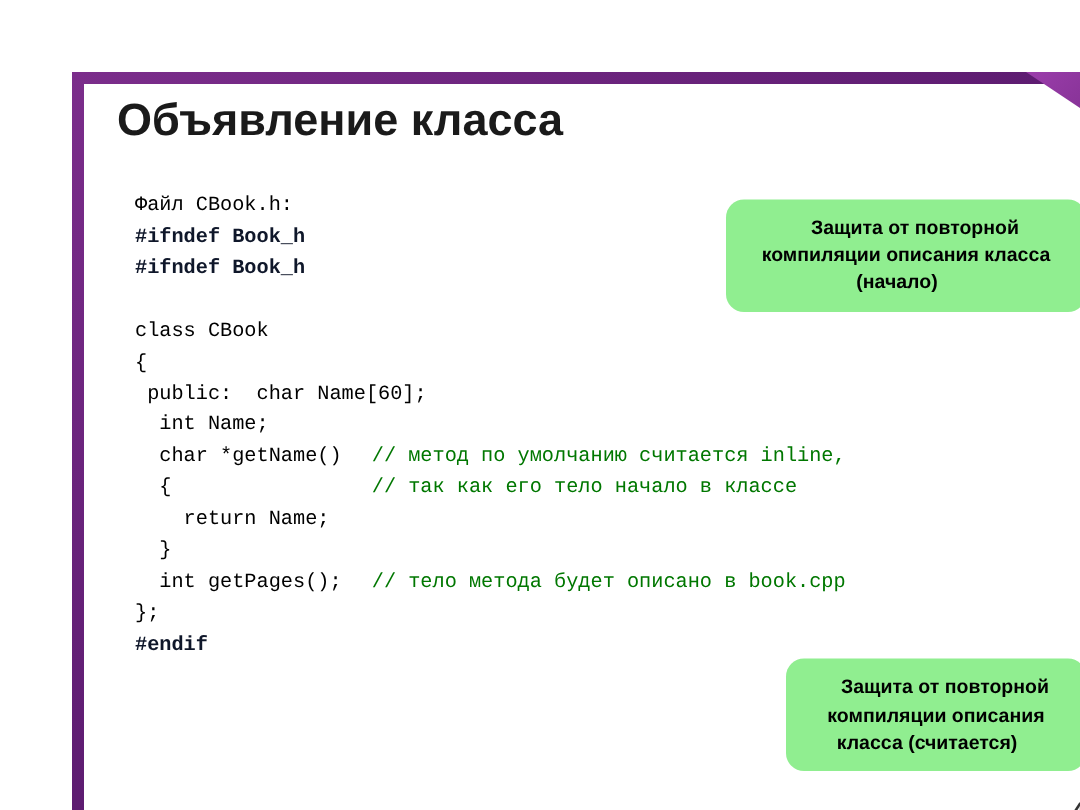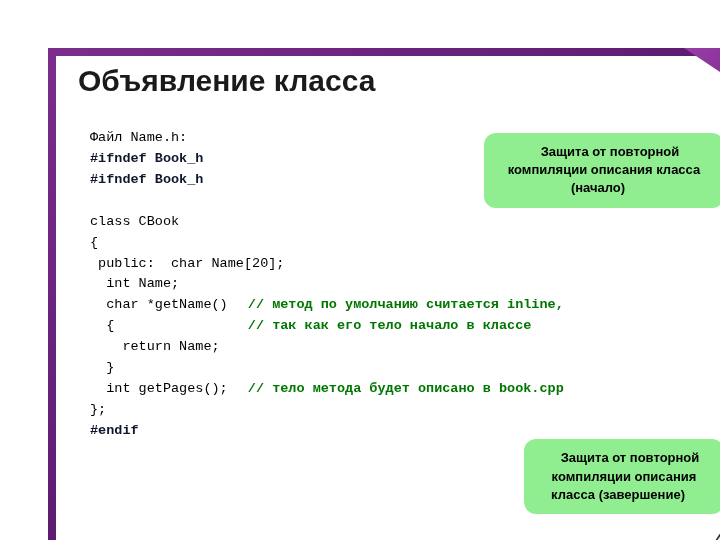--- a/index.html
+++ b/index.html
@@ -55,21 +55,21 @@
       top: 80px;
       left: 30px;
       font-family: 'Courier New', Courier, monospace;
       font-size: 13.5px;
       line-height: 1.55;
       color: #000000;
       white-space: pre;
     }
 
     .kw-green { color: #0f172a; font-weight: bold; }
-    .comment  { color: #007700; font-style: normal; font-weight: bold; }
+    .comment  { color: #007700; font-style: normal; }
 
     
     .callout {
       position: absolute;
       background: #90ee90;
       border-radius: 12px;
       padding: 10px 14px;
       font-size: 13px;
       font-weight: bold;
       text-align: center;
@@ -114,38 +114,38 @@
 <body>
 
 <div class="slide">
 
   <div class="top-bar"></div>
   <div class="left-bar"></div>
   <div class="corner-decoration"></div>
 
   <div class="slide-title">Объявление класса</div>
 
-  <div class="code-area"><span>Файл Name.h:</span>
+  <div class="code-area"><span>Файл CBook.h:</span>
 <span class="kw-green">#ifndef Book_h</span>
 <span class="kw-green">#ifndef Book_h</span>
 
 <span>class CBook</span>
 <span>{</span>
-<span> public:  char Name[20];</span>
+<span> public:  char Name[60];</span>
 <span>  int Name;</span>
 <span>  char *getName() <span class="comment">// метод по умолчанию считается inline,</span></span>
 <span>  {               <span class="comment">// так как его тело начало в классе</span></span>
 <span>    return Name;</span>
 <span>  }</span>
 <span>  int getPages(); <span class="comment">// тело метода будет описано в book.cpp</span></span>
 <span>};</span>
 <span class="kw-green">#endif</span></div>
 
   <div class="callout callout-top">
     <span>Защита от повторной компиляции описания класса (начало)</span>
   </div>
 
   <div class="callout callout-bottom">
-    <span>Защита от повторной компиляции описания класса (завершение)</span>
+    <span>Защита от повторной компиляции описания класса (считается)</span>
   </div>
 
   <div class="page-number">4</div>
 </div>
 
 </body></html>

